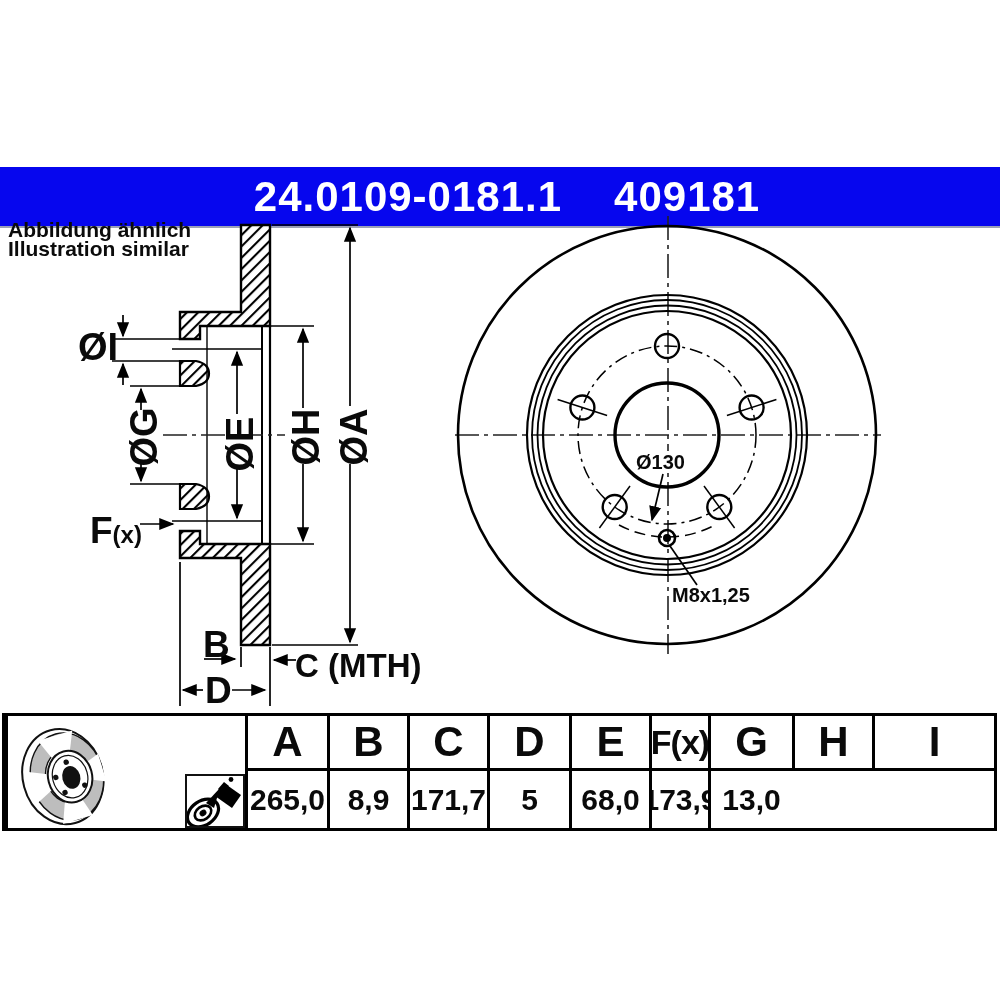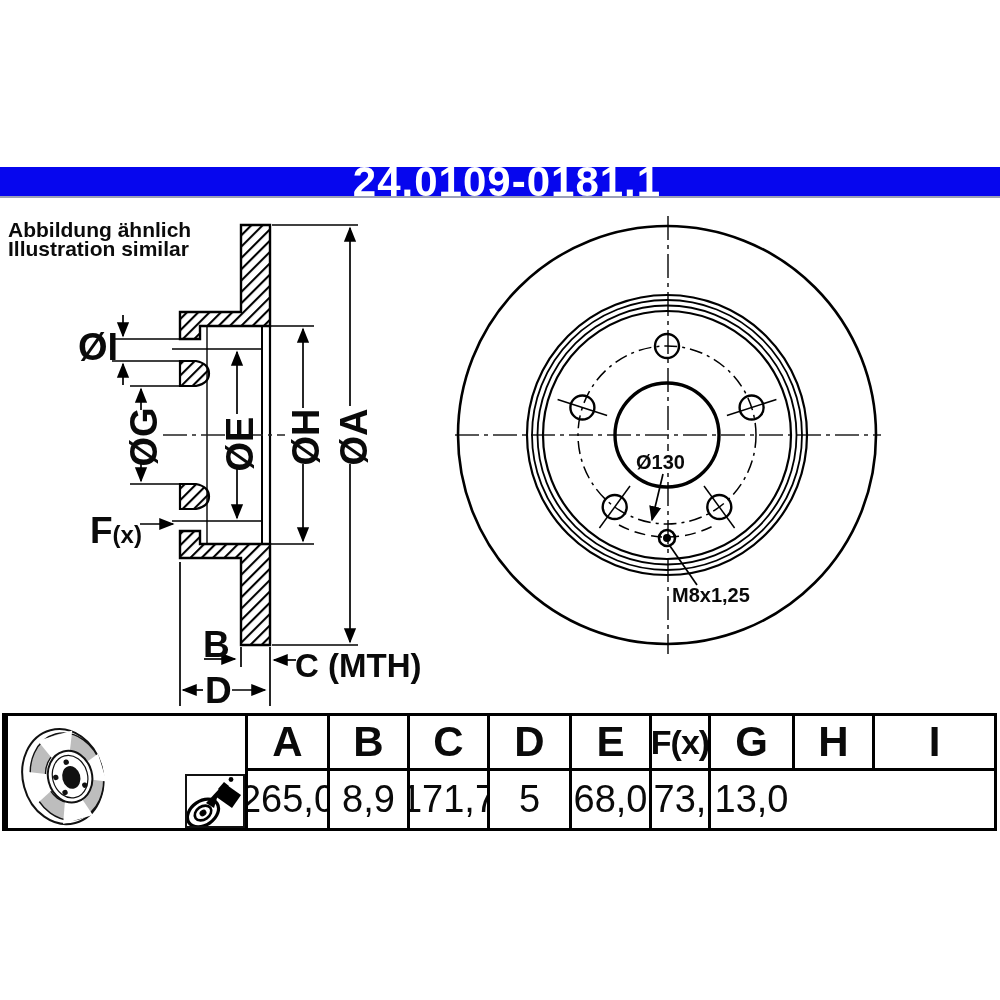--- a/index.html
+++ b/index.html
@@ -2,21 +2,21 @@
 <html><head>
 <meta charset="utf-8">
 <style>
   html,body{margin:0;padding:0;background:#ffffff;}
   .page{
     position:relative;width:1000px;height:1000px;background:#ffffff;
     font-family:"Liberation Sans", sans-serif;overflow:hidden;
   }
   
   .header-bar{
-    position:absolute;left:0;top:167px;width:1000px;height:31px;
+    position:absolute;left:0;top:167px;width:1000px;height:61px;
     background:#0606ee;border-bottom:2px solid #9aa0b8;
     display:flex;align-items:center;justify-content:center;gap:52px;
     padding-left:14px;box-sizing:border-box;
   }
   .header-bar span{
     color:#ffffff;font-weight:bold;font-size:42px;letter-spacing:1px;white-space:nowrap;
   }
   
   .similar-note{
     position:absolute;left:8px;top:220px;color:#0b0b0b;font-weight:bold;
@@ -32,37 +32,38 @@
     display:grid;
     grid-template-columns:240px 82px 80px 80px 82px 80px 59px 84px 80px 1fr;
     grid-template-rows:55px 1fr;
   }
   .spec-table .cell{
     border-left:3px solid #000;display:flex;align-items:center;justify-content:center;
     overflow:hidden;color:#0a0a0a;
   }
   .spec-table .hcell{border-bottom:3px solid #000;font-weight:bold;font-size:42px;}
   .spec-table .hcell.small-f{font-size:34px;letter-spacing:-1px;}
-  .spec-table .vcell{font-weight:normal;font-size:38px;}
+  .spec-table .vcell{font-weight:bold;font-size:30px;}
   .disc-cell{
     grid-column:1;grid-row:1/3;border-left:none;position:relative;
   }
   .disc-art{position:absolute;left:10px;top:10px;}
   .spray-box{
     position:absolute;right:0px;bottom:0px;width:60px;height:54px;
     border:2px solid #111;box-sizing:border-box;background:#fff;overflow:hidden;
   }
 </style>
 </head>
 <body>
 
 <div class="page">
 
   <div class="header-bar">
     <span>24.0109-0181.1</span>
+    <span>409181</span>
   </div>
 
   <div class="similar-note">
     <div>Abbildung ähnlich</div>
     <div>Illustration similar</div>
   </div>
 
   <svg class="drawing" viewBox="0 213 1000 500" width="1000" height="500">
     <defs>
       <pattern id="hatch" width="8" height="8" patternUnits="userSpaceOnUse" patternTransform="rotate(45)">

